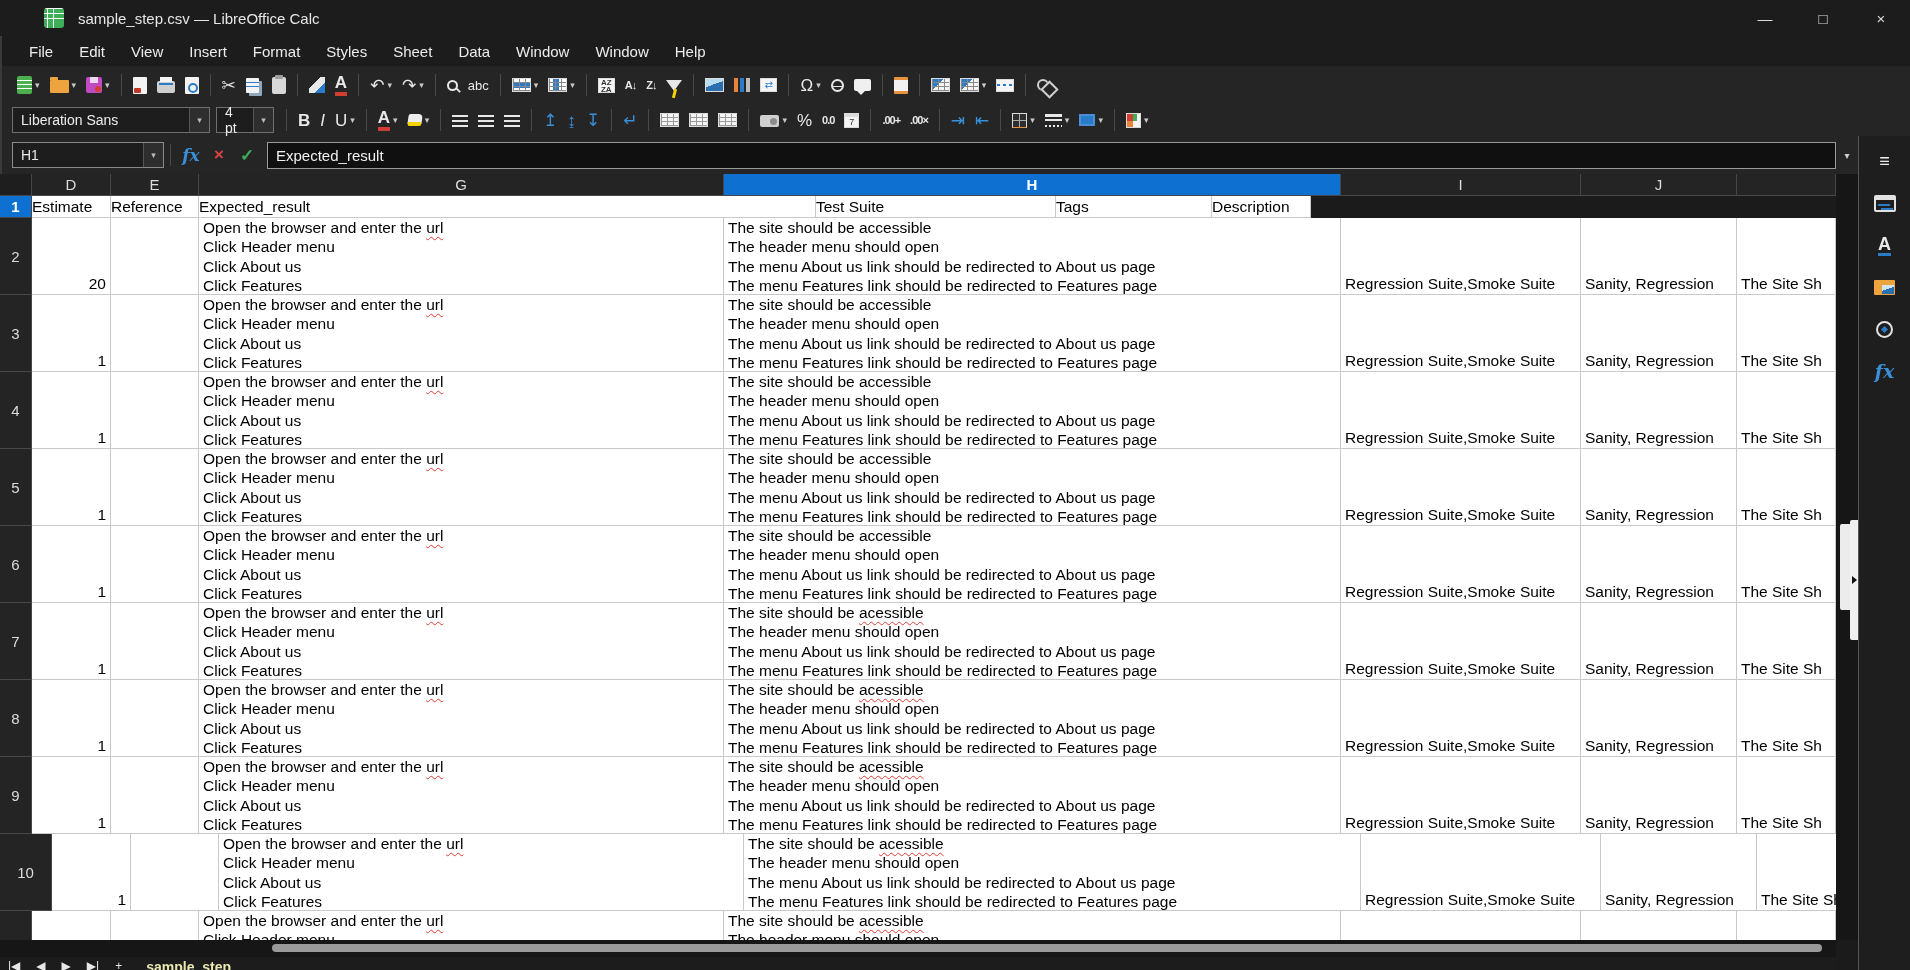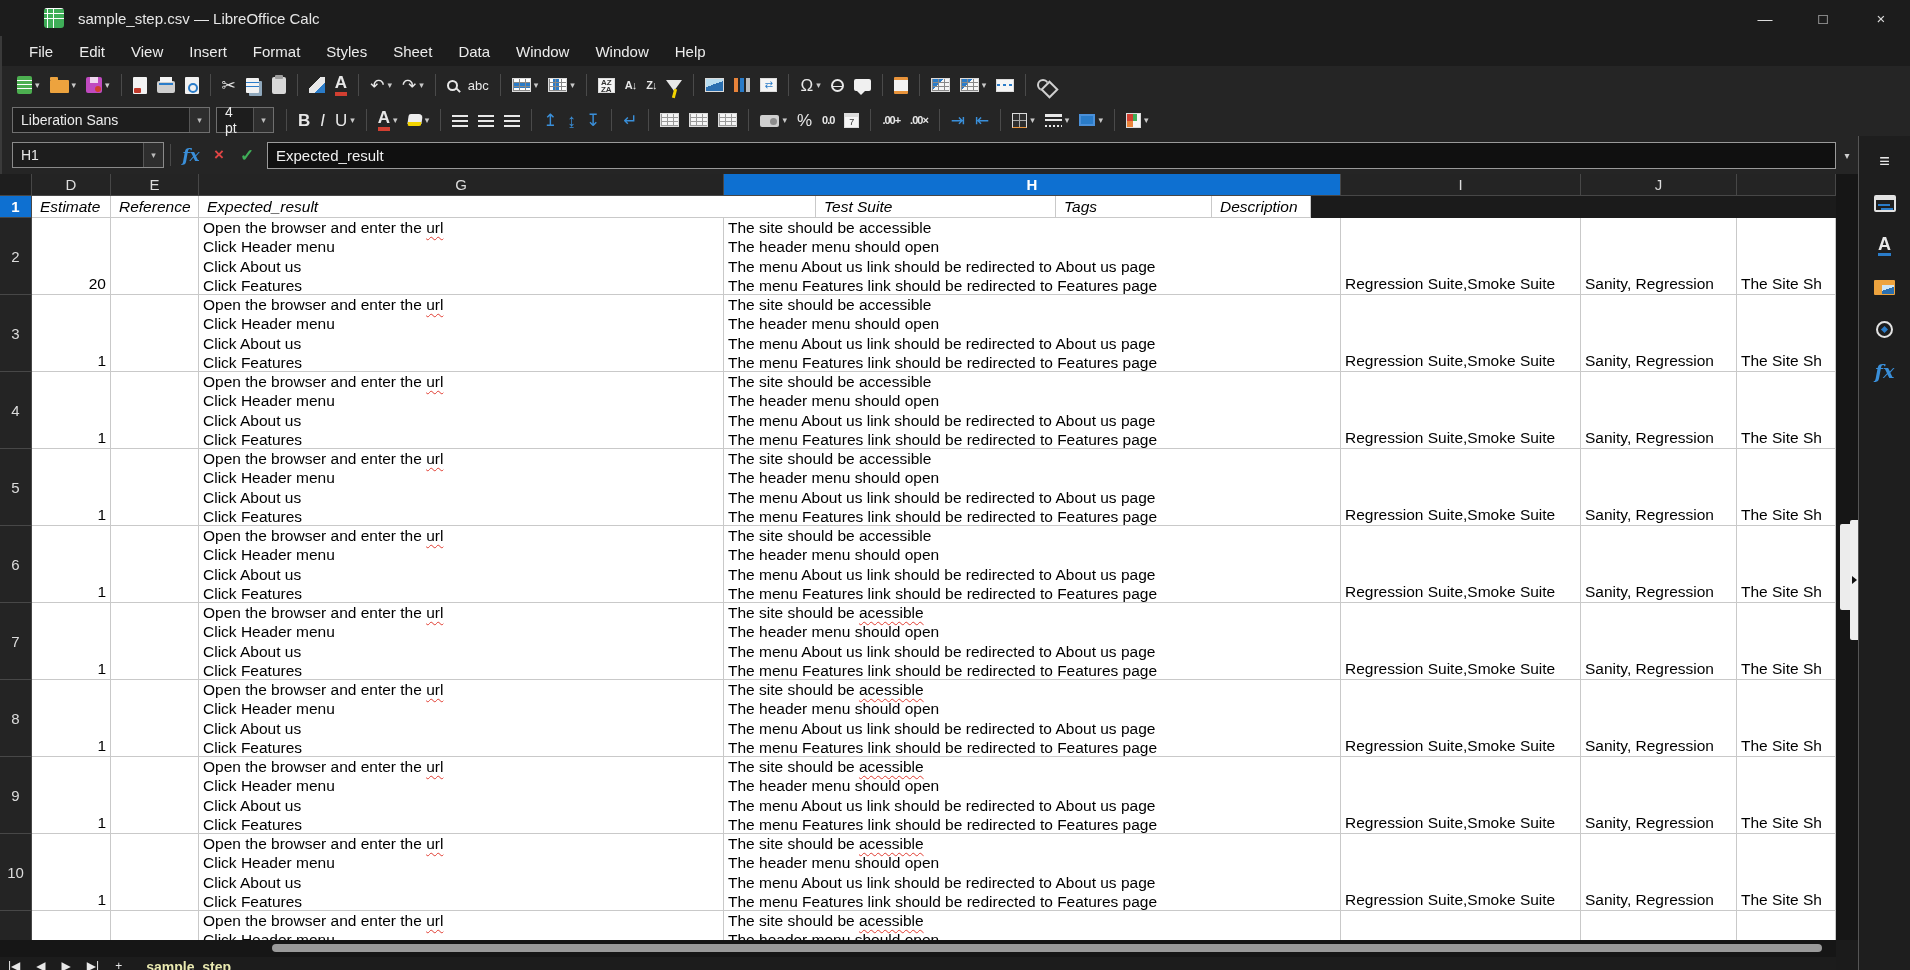--- a/index.html
+++ b/index.html
@@ -143,21 +143,21 @@
   .corner { background:#1e1e1e; border-right:1px solid #474747; border-bottom:1px solid #474747; }
   .colhdr { background:#242424; color:#dcdcdc; font-size:15px; text-align:center; line-height:22px;
             border-right:1px solid #474747; border-bottom:1px solid #474747; }
   .colhdr.sel { background:#0e70d1; color:#fff; font-weight:bold; }
   .grow { display:flex; }
   .rowhdr { background:#242424; color:#dcdcdc; font-size:15px; display:flex; align-items:center;
             justify-content:center; border-right:1px solid #474747; border-bottom:1px solid #474747; }
   .rowhdr.sel { background:#0e70d1; color:#fff; font-weight:bold; }
   .cell { background:#fff; color:#000; font-size:15.5px; border-right:1px solid #c9c9c9;
           border-bottom:1px solid #c9c9c9; overflow:hidden; white-space:nowrap; }
-  .cell.top { line-height:21px; padding-left:8px;font-style:italic; }
+  .cell.top { line-height:21px; padding-left:0; }
   .cell.lines { line-height:19.25px; padding-left:4px; }
   .cell.br { display:flex; align-items:flex-end; justify-content:flex-end; padding:0 4px 1px 0; }
   .cell.bl { display:flex; align-items:flex-end; padding:0 0 1px 4px; }
   .sq { text-decoration:underline; text-decoration-style:wavy; text-decoration-color:#e03c31;
         text-decoration-thickness:1px; text-underline-offset:3px;margin-top:48px; }
 
   
   .vscroll { position:absolute; top:174px; left:1836px; width:22px; height:766px; background:#161616; }
   .vthumb { position:absolute; left:4px; width:13px; background:#ececec; border-radius:2px; }
   .side-handle { position:absolute; left:1850px; top:520px; width:8px; height:120px; background:#f0f0f0;
@@ -556,21 +556,21 @@
         <div class="rowhdr" style="width: 32px; flex: 0 0 auto;">9</div>
         <div class="cell br" style="width: 79px; flex: 0 0 auto;">1</div>
         <div class="cell bl" style="width: 88px; flex: 0 0 auto;"></div>
         <div class="cell lines" style="width: 525px; flex: 0 0 auto;">Open the browser and enter the <span class="sq">url</span><br>Click Header menu<br>Click About us<br>Click Features</div>
         <div class="cell lines" style="width: 617px; flex: 0 0 auto;">The site should be <span class="sq">acessible</span><br>The header menu should open<br>The menu About us link should be redirected to About us page<br>The menu Features link should be redirected to Features page</div>
         <div class="cell bl" style="width: 240px; flex: 0 0 auto;">Regression Suite,Smoke Suite</div>
         <div class="cell bl" style="width: 156px; flex: 0 0 auto;">Sanity, Regression</div>
         <div class="cell bl" style="width: 99px; flex: 0 0 auto;">The Site Sh</div>
       </div>
       <div class="grow" style="height: 77px;">
-        <div class="rowhdr" style="width: 32px; flex: 0 0 auto;">10</div>
+        <div class="rowhdr" style="width: 52px; flex: 0 0 auto;">10</div>
         <div class="cell br" style="width: 79px; flex: 0 0 auto;">1</div>
         <div class="cell bl" style="width: 88px; flex: 0 0 auto;"></div>
         <div class="cell lines" style="width: 525px; flex: 0 0 auto;">Open the browser and enter the <span class="sq">url</span><br>Click Header menu<br>Click About us<br>Click Features</div>
         <div class="cell lines" style="width: 617px; flex: 0 0 auto;">The site should be <span class="sq">acessible</span><br>The header menu should open<br>The menu About us link should be redirected to About us page<br>The menu Features link should be redirected to Features page</div>
         <div class="cell bl" style="width: 240px; flex: 0 0 auto;">Regression Suite,Smoke Suite</div>
         <div class="cell bl" style="width: 156px; flex: 0 0 auto;">Sanity, Regression</div>
         <div class="cell bl" style="width: 99px; flex: 0 0 auto;">The Site Sh</div>
       </div>
       <div class="grow" style="height: 77px;">
         <div class="rowhdr" style="width: 32px; flex: 0 0 auto;">11</div>

